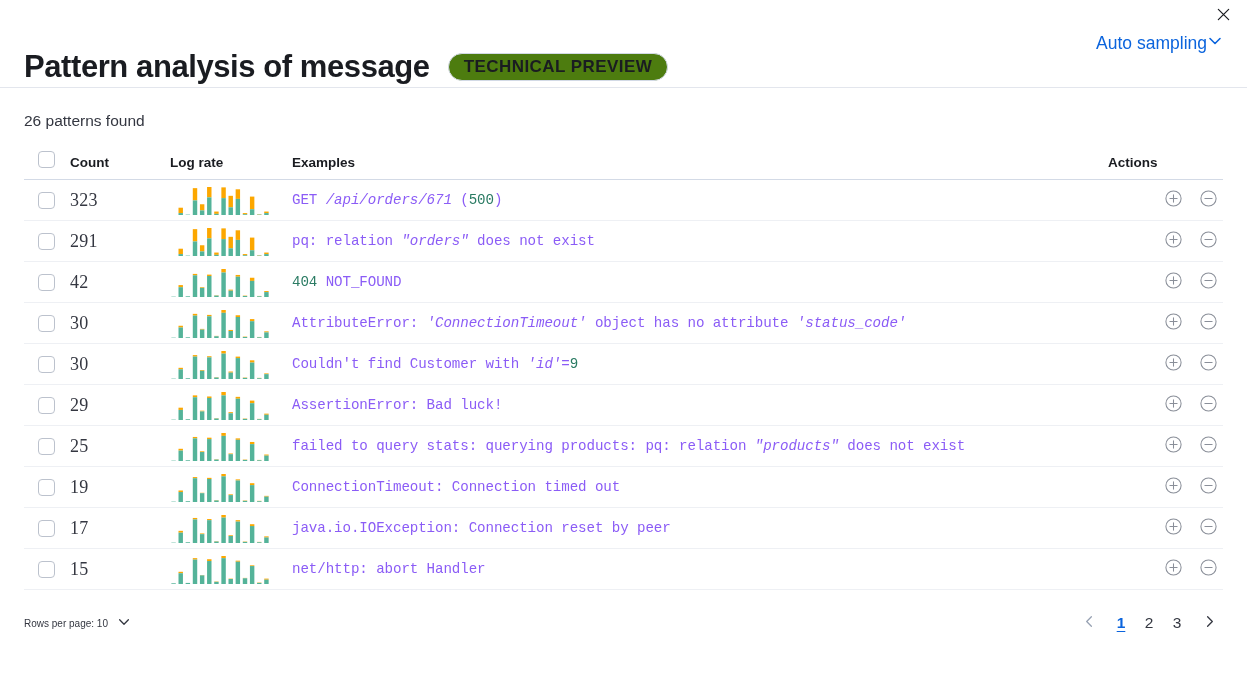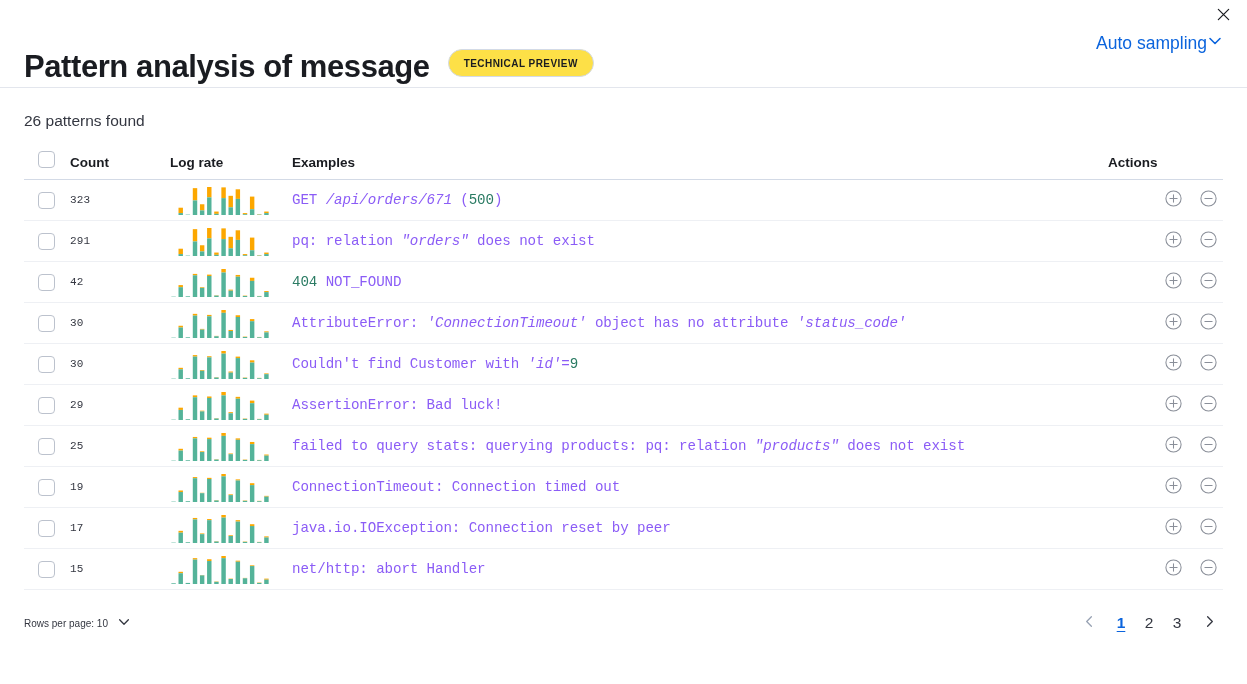--- a/index.html
+++ b/index.html
@@ -14,38 +14,38 @@
 
   
   .flyout-header {
     position: relative;
     height: 88px;
     border-bottom: 1px solid #e3e6ed;
     display: flex;
     align-items: center;
     padding: 0 24px;
   }
-  .title-group { display: flex; align-items: flex-start; gap: 18px; margin-top: 47px; }
+  .title-group { display: flex; align-items: center; gap: 18px; margin-top: 47px; }
   .page-title {
     font-size: 31px;
     font-weight: 700;
     letter-spacing: -0.42px;
     color: #1a1c21;
     white-space: nowrap;
   }
   .preview-badge {
     display: inline-flex;
     align-items: center;
     justify-content: center;
     height: 28px;
     padding: 0 15px;
     border: 1px solid #d3dae6;
     border-radius: 14px;
-    background: #fde047;
-    font-size: 10px;
+    background: #4d7c0f;
+    font-size: 17px;
     font-weight: 700;
     letter-spacing: 0.45px;
     color: #1a1c21;
     white-space: nowrap;
   }
   .header-right {
     margin-left: auto;
     display: flex;
     align-items: center;
   }
@@ -107,22 +107,22 @@
 
   table.patterns-table td {
     padding: 0;
     height: 41px;
     border-bottom: 1px solid #eef0f4;
     vertical-align: middle;
   }
   tr.pattern-row:last-child td { border-bottom: 1px solid #eef0f4; }
 
   .cell-count {
-    font-family: Liberation Mono, monospace;
-    font-size: 11px;
+    font-family: Liberation Serif, serif;
+    font-size: 18px;
     color: #343741;
     letter-spacing: 0.2px;
   }
 
   
   .cb {
     width: 17px;
     height: 17px;
     border: 1px solid #bcc2cd;
     border-radius: 4px;

